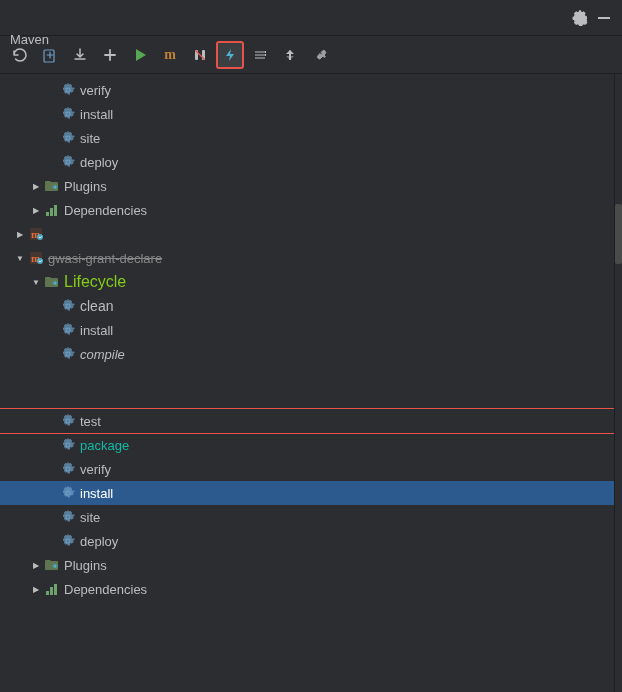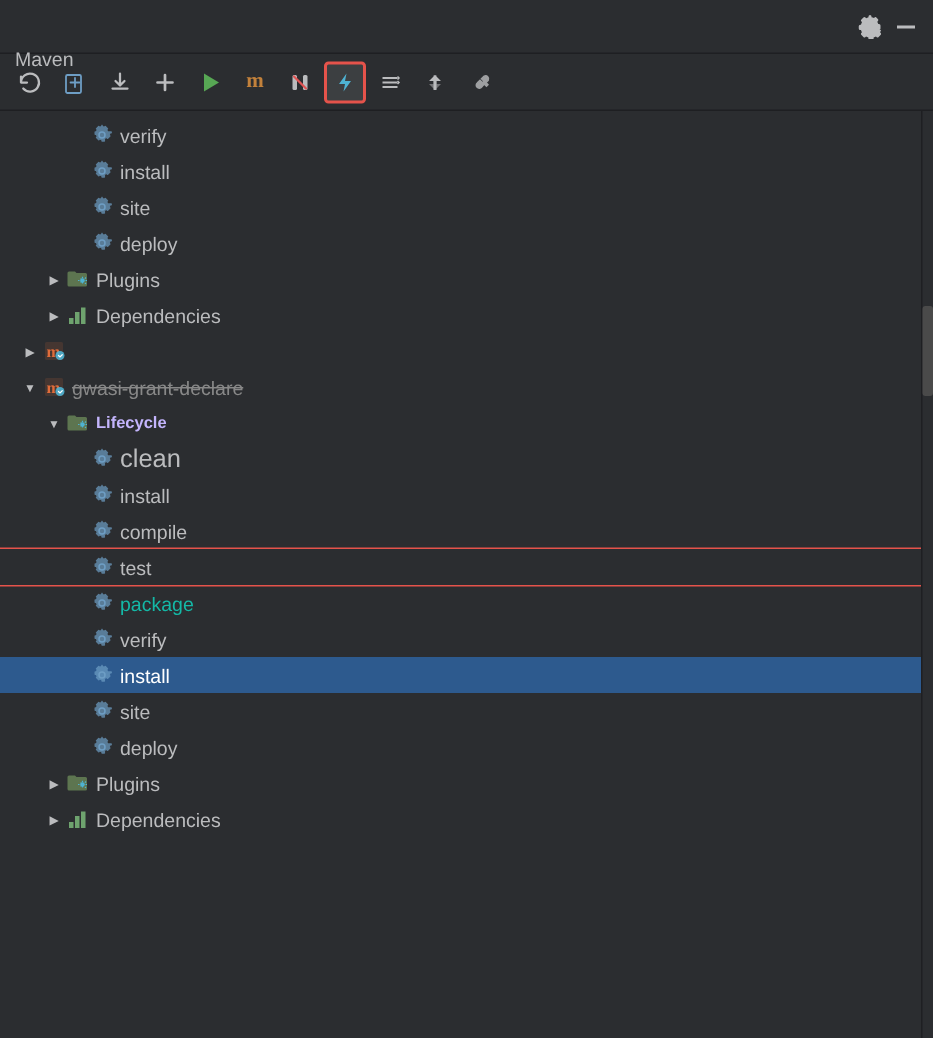--- a/index.html
+++ b/index.html
@@ -130,20 +130,21 @@
       cursor: pointer;
       white-space: nowrap;
       user-select: none;
     }
     .tree-item.selected {
       background: #2d5a8e;
       color: #ffffff;
     }
     .tree-item.highlighted {
       outline: 1px solid #e5534b;
+      margin-top: 43px;
     }
   </style>
 </head>
 <body>
 
 <div class="title-bar">
   <div class="title-bar-left">
     <span class="title-text">Maven</span>
   </div>
   <div class="title-bar-right">
@@ -326,51 +327,51 @@
         </div>
         <div class="tree-item">
           <span style="display: inline-flex; align-items: center; justify-content: center; width: 16px; height: 16px; flex-shrink: 0; margin-left: 20px; color: rgb(187, 188, 190); font-size: 8px;">▼</span>
           <span style="display: inline-flex; align-items: center; justify-content: center; width: 16px; height: 16px; flex-shrink: 0; margin-right: 4px;">
             <svg viewBox="0 0 16 16" width="16" height="16">
         <path d="M1 4a1 1 0 0 1 1-1h4l1 1h6a1 1 0 0 1 1 1v7a1 1 0 0 1-1 1H2a1 1 0 0 1-1-1V4z" fill="#6a8759" opacity="0.8"></path>
         <circle cx="11" cy="9" r="1.5" fill="#4eb3d3"></circle>
         <path d="M11 6.5v1M11 10v1M9 9h-1M13 9h1M9.7 7.7l.7.7M12.6 10.6l.7.7M9.7 10.3l.7-.7M12.6 7.7l.7-.7" stroke="#4eb3d3" stroke-width="0.8"></path>
       </svg>
           </span>
-          <span style="font-size: 11px; color: #c4b5fd; font-weight: bold;">Lifecycle</span>
-        </div>
-        <div class="tree-item">
-          <span style="display: inline-flex; align-items: center; justify-content: center; width: 16px; height: 16px; flex-shrink: 0; margin-left: 36px; color: rgb(187, 188, 190); font-size: 8px;"></span>
-          <span style="display: inline-flex; align-items: center; justify-content: center; width: 16px; height: 16px; flex-shrink: 0; margin-right: 4px;">
-            <svg viewBox="0 0 14 14" width="14" height="14" fill="#6e9ec5">
-              <path d="M7 4.5A2.5 2.5 0 1 0 7 9.5 2.5 2.5 0 0 0 7 4.5zm0 4A1.5 1.5 0 1 1 7 5.5 1.5 1.5 0 0 1 7 8.5z"></path>
-              <path d="M7 0a.5.5 0 0 0-.5.5V1a5 5 0 0 0-.93.39L5.2 1.02a.5.5 0 0 0-.71 0L3.02 2.49a.5.5 0 0 0 0 .71l.37.37A5 5 0 0 0 3 4.5H2.5a.5.5 0 0 0-.5.5v1.5a.5.5 0 0 0 .5.5H3c.08.35.2.68.39.98l-.37.37a.5.5 0 0 0 0 .71l1.47 1.47a.5.5 0 0 0 .71 0l.37-.37c.3.19.63.31.98.39v.5a.5.5 0 0 0 .5.5h1.5a.5.5 0 0 0 .5-.5V9.5c.35-.08.68-.2.98-.39l.37.37a.5.5 0 0 0 .71 0l1.47-1.47a.5.5 0 0 0 0-.71l-.37-.37c.19-.3.31-.63.39-.98h.5a.5.5 0 0 0 .5-.5V5a.5.5 0 0 0-.5-.5H11a5 5 0 0 0-.39-.93l.37-.37a.5.5 0 0 0 0-.71L9.51 1.02a.5.5 0 0 0-.71 0l-.37.37A5 5 0 0 0 7.5 1V.5A.5.5 0 0 0 7 0H7z" opacity="0.7"></path>
-            </svg>
-          </span>
-          <span style="font-size: 17px; color: rgb(187, 188, 190);">clean</span>
+          <span style="font-size: 16px; color: #84cc16;">Lifecycle</span>
+        </div>
+        <div class="tree-item">
+          <span style="display: inline-flex; align-items: center; justify-content: center; width: 16px; height: 16px; flex-shrink: 0; margin-left: 36px; color: rgb(187, 188, 190); font-size: 8px;"></span>
+          <span style="display: inline-flex; align-items: center; justify-content: center; width: 16px; height: 16px; flex-shrink: 0; margin-right: 4px;">
+            <svg viewBox="0 0 14 14" width="14" height="14" fill="#6e9ec5">
+              <path d="M7 4.5A2.5 2.5 0 1 0 7 9.5 2.5 2.5 0 0 0 7 4.5zm0 4A1.5 1.5 0 1 1 7 5.5 1.5 1.5 0 0 1 7 8.5z"></path>
+              <path d="M7 0a.5.5 0 0 0-.5.5V1a5 5 0 0 0-.93.39L5.2 1.02a.5.5 0 0 0-.71 0L3.02 2.49a.5.5 0 0 0 0 .71l.37.37A5 5 0 0 0 3 4.5H2.5a.5.5 0 0 0-.5.5v1.5a.5.5 0 0 0 .5.5H3c.08.35.2.68.39.98l-.37.37a.5.5 0 0 0 0 .71l1.47 1.47a.5.5 0 0 0 .71 0l.37-.37c.3.19.63.31.98.39v.5a.5.5 0 0 0 .5.5h1.5a.5.5 0 0 0 .5-.5V9.5c.35-.08.68-.2.98-.39l.37.37a.5.5 0 0 0 .71 0l1.47-1.47a.5.5 0 0 0 0-.71l-.37-.37c.19-.3.31-.63.39-.98h.5a.5.5 0 0 0 .5-.5V5a.5.5 0 0 0-.5-.5H11a5 5 0 0 0-.39-.93l.37-.37a.5.5 0 0 0 0-.71L9.51 1.02a.5.5 0 0 0-.71 0l-.37.37A5 5 0 0 0 7.5 1V.5A.5.5 0 0 0 7 0H7z" opacity="0.7"></path>
+            </svg>
+          </span>
+          <span style="font-size: 14px; color: rgb(187, 188, 190);">clean</span>
         </div>
         <div class="tree-item">
           <span style="display: inline-flex; align-items: center; justify-content: center; width: 16px; height: 16px; flex-shrink: 0; margin-left: 36px; color: rgb(187, 188, 190); font-size: 8px;"></span>
           <span style="display: inline-flex; align-items: center; justify-content: center; width: 16px; height: 16px; flex-shrink: 0; margin-right: 4px;">
             <svg viewBox="0 0 14 14" width="14" height="14" fill="#6e9ec5">
               <path d="M7 4.5A2.5 2.5 0 1 0 7 9.5 2.5 2.5 0 0 0 7 4.5zm0 4A1.5 1.5 0 1 1 7 5.5 1.5 1.5 0 0 1 7 8.5z"></path>
               <path d="M7 0a.5.5 0 0 0-.5.5V1a5 5 0 0 0-.93.39L5.2 1.02a.5.5 0 0 0-.71 0L3.02 2.49a.5.5 0 0 0 0 .71l.37.37A5 5 0 0 0 3 4.5H2.5a.5.5 0 0 0-.5.5v1.5a.5.5 0 0 0 .5.5H3c.08.35.2.68.39.98l-.37.37a.5.5 0 0 0 0 .71l1.47 1.47a.5.5 0 0 0 .71 0l.37-.37c.3.19.63.31.98.39v.5a.5.5 0 0 0 .5.5h1.5a.5.5 0 0 0 .5-.5V9.5c.35-.08.68-.2.98-.39l.37.37a.5.5 0 0 0 .71 0l1.47-1.47a.5.5 0 0 0 0-.71l-.37-.37c.19-.3.31-.63.39-.98h.5a.5.5 0 0 0 .5-.5V5a.5.5 0 0 0-.5-.5H11a5 5 0 0 0-.39-.93l.37-.37a.5.5 0 0 0 0-.71L9.51 1.02a.5.5 0 0 0-.71 0l-.37.37A5 5 0 0 0 7.5 1V.5A.5.5 0 0 0 7 0H7z" opacity="0.7"></path>
             </svg>
           </span>
           <span style="font-size: 13px; color: rgb(187, 188, 190);">install</span>
         </div>
         <div class="tree-item">
           <span style="display: inline-flex; align-items: center; justify-content: center; width: 16px; height: 16px; flex-shrink: 0; margin-left: 36px; color: rgb(187, 188, 190); font-size: 8px;"></span>
           <span style="display: inline-flex; align-items: center; justify-content: center; width: 16px; height: 16px; flex-shrink: 0; margin-right: 4px;">
             <svg viewBox="0 0 14 14" width="14" height="14" fill="#6e9ec5">
               <path d="M7 4.5A2.5 2.5 0 1 0 7 9.5 2.5 2.5 0 0 0 7 4.5zm0 4A1.5 1.5 0 1 1 7 5.5 1.5 1.5 0 0 1 7 8.5z"></path>
               <path d="M7 0a.5.5 0 0 0-.5.5V1a5 5 0 0 0-.93.39L5.2 1.02a.5.5 0 0 0-.71 0L3.02 2.49a.5.5 0 0 0 0 .71l.37.37A5 5 0 0 0 3 4.5H2.5a.5.5 0 0 0-.5.5v1.5a.5.5 0 0 0 .5.5H3c.08.35.2.68.39.98l-.37.37a.5.5 0 0 0 0 .71l1.47 1.47a.5.5 0 0 0 .71 0l.37-.37c.3.19.63.31.98.39v.5a.5.5 0 0 0 .5.5h1.5a.5.5 0 0 0 .5-.5V9.5c.35-.08.68-.2.98-.39l.37.37a.5.5 0 0 0 .71 0l1.47-1.47a.5.5 0 0 0 0-.71l-.37-.37c.19-.3.31-.63.39-.98h.5a.5.5 0 0 0 .5-.5V5a.5.5 0 0 0-.5-.5H11a5 5 0 0 0-.39-.93l.37-.37a.5.5 0 0 0 0-.71L9.51 1.02a.5.5 0 0 0-.71 0l-.37.37A5 5 0 0 0 7.5 1V.5A.5.5 0 0 0 7 0H7z" opacity="0.7"></path>
             </svg>
           </span>
-          <span style="font-size: 13px; color: rgb(187, 188, 190);">compile</span>
+          <span style="font-size: 13px; color: rgb(187, 188, 190); font-style: italic;">compile</span>
         </div>
         <div class="tree-item highlighted">
           <span style="display: inline-flex; align-items: center; justify-content: center; width: 16px; height: 16px; flex-shrink: 0; margin-left: 36px; color: rgb(187, 188, 190); font-size: 8px;"></span>
           <span style="display: inline-flex; align-items: center; justify-content: center; width: 16px; height: 16px; flex-shrink: 0; margin-right: 4px;">
             <svg viewBox="0 0 14 14" width="14" height="14" fill="#6e9ec5">
               <path d="M7 4.5A2.5 2.5 0 1 0 7 9.5 2.5 2.5 0 0 0 7 4.5zm0 4A1.5 1.5 0 1 1 7 5.5 1.5 1.5 0 0 1 7 8.5z"></path>
               <path d="M7 0a.5.5 0 0 0-.5.5V1a5 5 0 0 0-.93.39L5.2 1.02a.5.5 0 0 0-.71 0L3.02 2.49a.5.5 0 0 0 0 .71l.37.37A5 5 0 0 0 3 4.5H2.5a.5.5 0 0 0-.5.5v1.5a.5.5 0 0 0 .5.5H3c.08.35.2.68.39.98l-.37.37a.5.5 0 0 0 0 .71l1.47 1.47a.5.5 0 0 0 .71 0l.37-.37c.3.19.63.31.98.39v.5a.5.5 0 0 0 .5.5h1.5a.5.5 0 0 0 .5-.5V9.5c.35-.08.68-.2.98-.39l.37.37a.5.5 0 0 0 .71 0l1.47-1.47a.5.5 0 0 0 0-.71l-.37-.37c.19-.3.31-.63.39-.98h.5a.5.5 0 0 0 .5-.5V5a.5.5 0 0 0-.5-.5H11a5 5 0 0 0-.39-.93l.37-.37a.5.5 0 0 0 0-.71L9.51 1.02a.5.5 0 0 0-.71 0l-.37.37A5 5 0 0 0 7.5 1V.5A.5.5 0 0 0 7 0H7z" opacity="0.7"></path>
             </svg>
           </span>
           <span style="font-size: 13px; color: rgb(187, 188, 190);">test</span>

